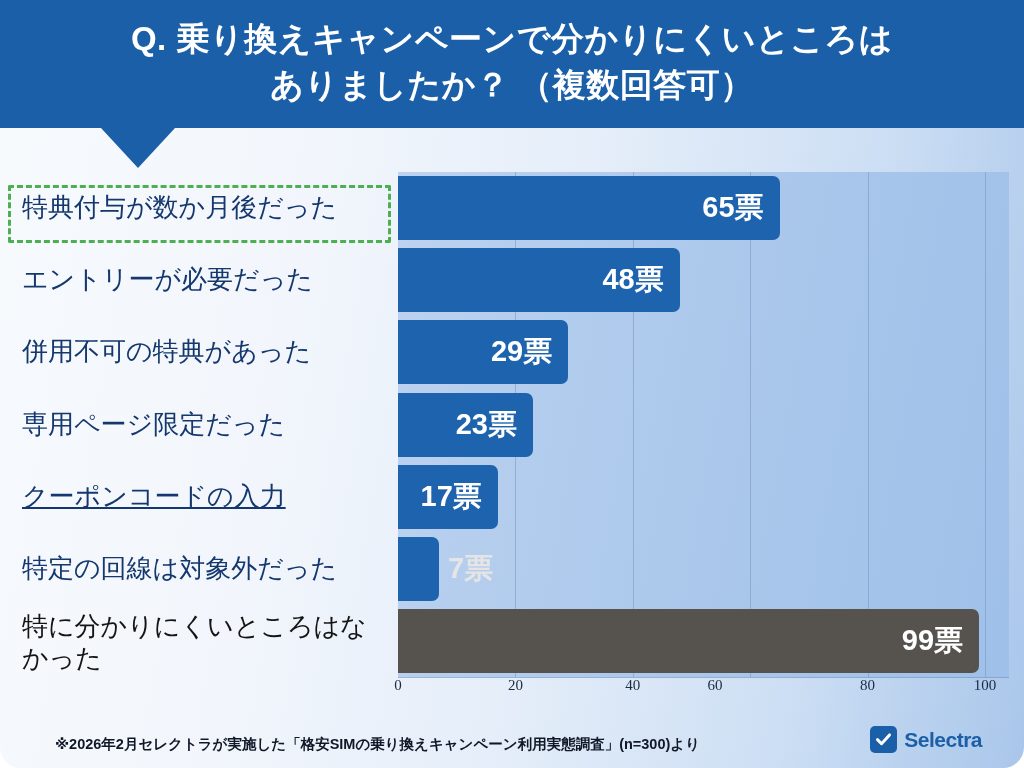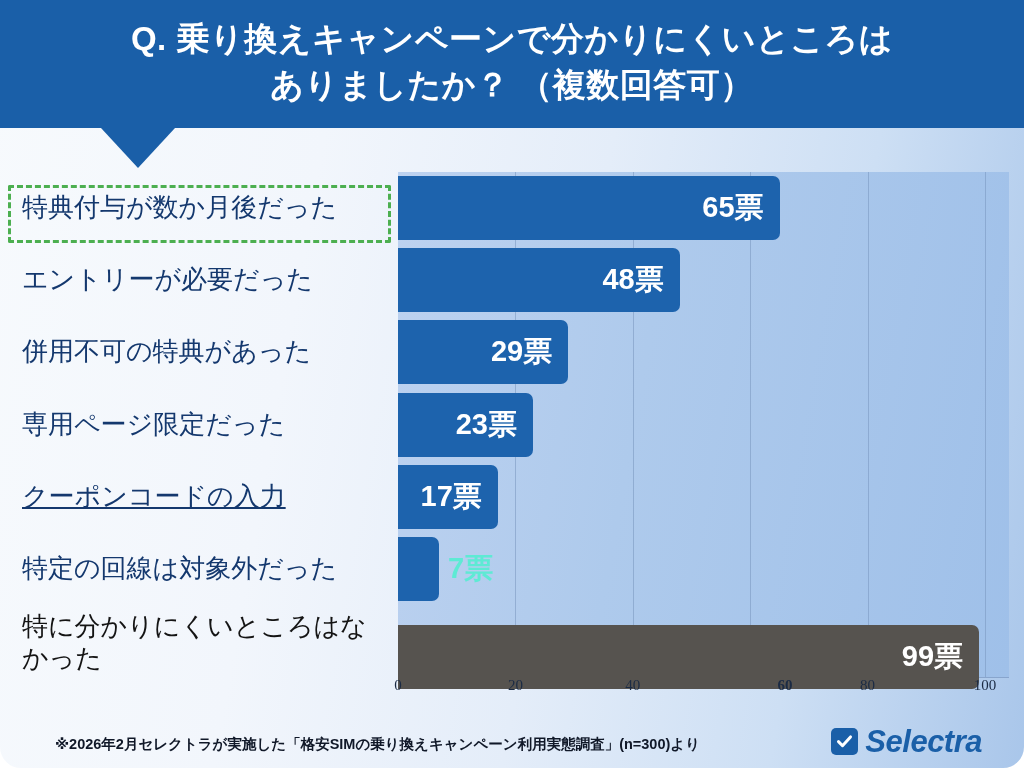--- a/index.html
+++ b/index.html
@@ -86,21 +86,21 @@
     color: #ffffff;
     font-size: 29px;
     font-weight: bold;
     padding-right: 16px;
     white-space: nowrap;
   }
   .bar-value.outside {
     position: absolute;
     left: 100%;
     padding-right: 0; padding-left: 9px;
-    color: #5eead4;
+    color: #e5e5e5;
   }
 
   
   #highlight-box {
     position: absolute;
     left: 8px; top: 185px;
     width: 383px; height: 58px;
     border: 3px dashed #4caf50;
     border-radius: 2px;
     pointer-events: none;
@@ -132,25 +132,24 @@
     display: flex; align-items: center; gap: 7px;
   }
   #logo-mark {
     width: 27px; height: 27px;
     border-radius: 5px;
     background: #1a5fa8;
     display: flex; align-items: center; justify-content: center;
   }
   #logo-text {
     color: #1a5fa8;
-    font-size: 31px;
+    font-size: 21px;
     font-weight: bold;
     letter-spacing: -0.5px;
     line-height: 1;
-    font-style: italic;
   }
 </style>
 </head>
 <body>
 
 <div id="page">
 
   <div id="header">
     <div id="header-title">Q. 乗り換えキャンペーンで分かりにくいところは
 ありましたか？ （複数回答可）</div>
@@ -186,33 +185,33 @@
         </div>
         <div class="row-label" style="top: 308.643px; position: absolute; text-decoration: underline;">クーポンコードの入力</div>
         <div class="bar blue" style="background: rgb(29, 99, 173); top: 292.643px; width: 99.79px; height: 64px;">
           <span class="bar-value">17票</span>
         </div>
         <div class="row-label" style="top: 380.786px; position: absolute;">特定の回線は対象外だった</div>
         <div class="bar blue" style="background: rgb(29, 99, 173); top: 364.786px; width: 41.09px; height: 64px;">
           <span class="bar-value outside">7票</span>
         </div>
         <div class="row-label dark" style="top: 438.929px; position: absolute;">特に分かりにくいところはなかった</div>
-        <div class="bar gray" style="background: rgb(86, 83, 79); top: 436.929px; width: 581.13px; height: 64px; margin-top: 16px;">
+        <div class="bar gray" style="background: rgb(86, 83, 79); top: 436.929px; width: 581.13px; height: 64px;">
           <span class="bar-value">99票</span>
         </div>
       </div>
   </div>
 
   <div id="highlight-box"></div>
 
   <div id="xaxis">
       <span class="xtick" style="left: 398px;">0</span>
       <span class="xtick" style="left: 515.4px;">20</span>
       <span class="xtick" style="left: 632.8px;">40</span>
-      <span class="xtick" style="left: 785px; font-weight: bold;">60</span>
+      <span class="xtick" style="left: 715px;">60</span>
       <span class="xtick" style="left: 867.6px;">80</span>
       <span class="xtick" style="left: 985px;">100</span>
     </div>
 
   <div id="footer-note">※2026年2月セレクトラが実施した「格安SIMの乗り換えキャンペーン利用実態調査」(n=300)より</div>
   <div id="logo">
     <span id="logo-mark">
       <svg width="17" height="17" viewBox="0 0 24 24" aria-hidden="true">
         <path d="M3.5 12.2 L9.2 18 L20.5 5.5" fill="none" stroke="#ffffff" stroke-width="4.2" stroke-linecap="round" stroke-linejoin="round"></path>
       </svg>

